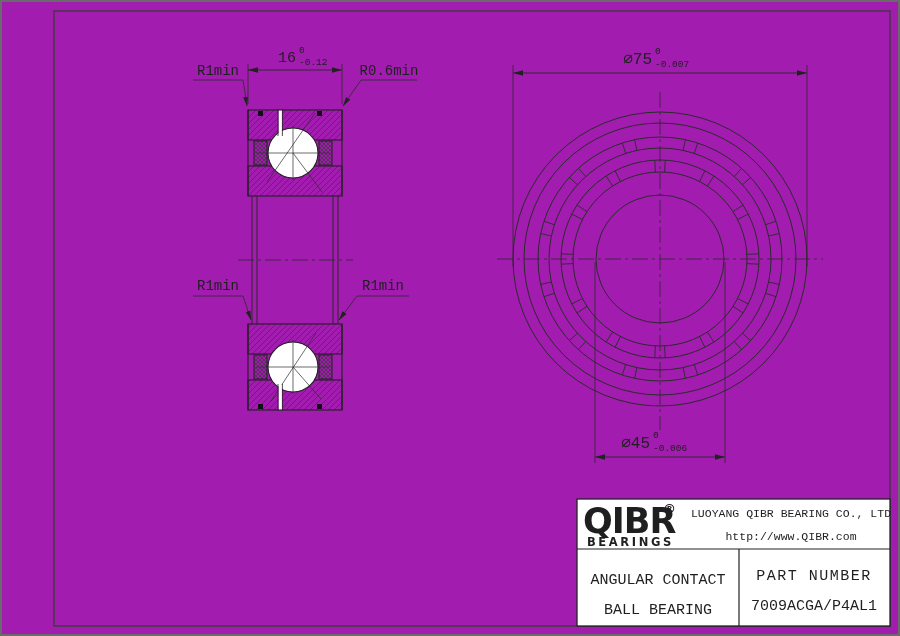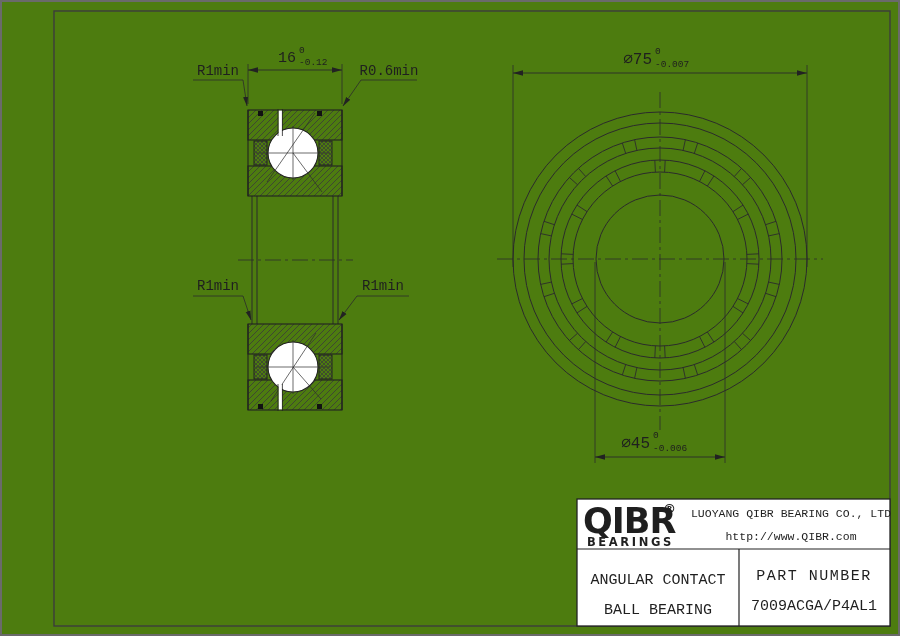--- a/index.html
+++ b/index.html
@@ -1,19 +1,19 @@
 <!DOCTYPE html>
 <html><head>
 <meta charset="utf-8">
 <style>
   html,body{margin:0;padding:0;background:#ffffff;}
   .sheet{
     position:relative;
     width:900px;height:636px;
-    background:#4d7c0f;
+    background:#a21caf;
     font-family:"Liberation Mono","DejaVu Sans Mono",monospace;
     overflow:hidden;
   }
   svg{display:block;}
   text{fill:#1f1f1f;}
   .cad{font-family:"Liberation Mono","DejaVu Sans Mono",monospace;}
   .logo-font{font-family:"DejaVu Sans","Liberation Sans",sans-serif;font-weight:bold;}
 </style>
 </head>
 <body>

